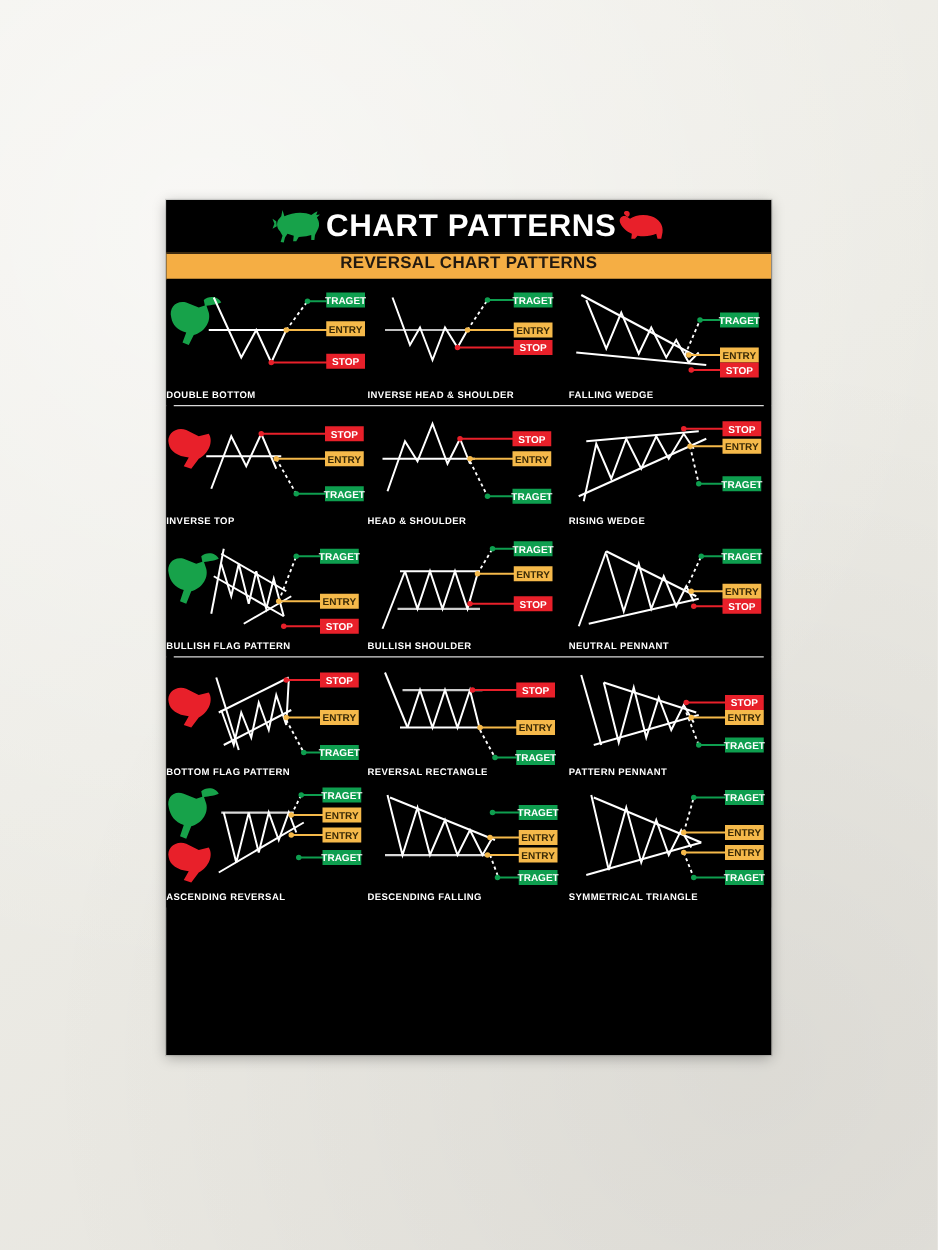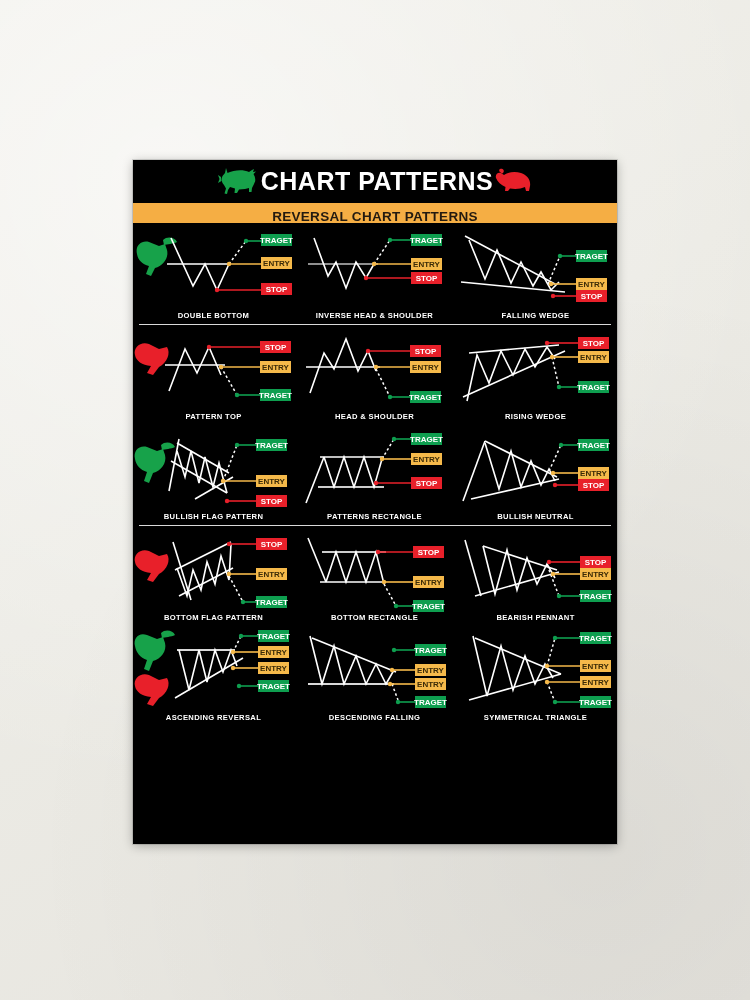--- a/index.html
+++ b/index.html
@@ -40,21 +40,21 @@
     letter-spacing:.5px;
     line-height:1;
     white-space:nowrap;
   }
   .mascot{display:block;}
 
   
   .section-bar{
     height:20px;
     background:#f5ae44;
-    display:flex;align-items:flex-end;justify-content:center;
+    display:flex;align-items:flex-start;justify-content:center;
     border-top:1px solid #000;border-bottom:1px solid #000;
   }
   .section-bar span{
     color:#231a10;
     font-size:13.5px;
     font-weight:bold;
     letter-spacing:.3px;
     line-height:1;
   }
 
@@ -67,21 +67,21 @@
   .cell{
     position:relative;
     width:161.3px;
     box-sizing:border-box;
   }
   .cell .svgwrap{display:block;}
   .cell-label{
     position:absolute;
     left:0;right:0;
     bottom:4px;
-    text-align:center;
+    text-align:left;
     color:#fff;
     font-size:7.6px;
     font-weight:bold;
     letter-spacing:.35px;
     white-space:nowrap;
   }
   .divider{
     height:1px;background:#ffffff;opacity:.85;
     margin:0 6px;
   }
@@ -225,21 +225,21 @@
             </g>
           <g>
               <rect x="127" y="36" width="31" height="12" fill="#f5b94a"></rect>
               <text x="142.5" y="45" fill="#3a2a06" font-size="8" font-weight="bold" font-family="Liberation Sans, sans-serif" text-anchor="middle">ENTRY</text>
             </g>
           <g>
               <rect x="127" y="64" width="31" height="12" fill="#0e9e4f"></rect>
               <text x="142.5" y="73" fill="#ffffff" font-size="8" font-weight="bold" font-family="Liberation Sans, sans-serif" text-anchor="middle">TRAGET</text>
             </g>
         </svg>
-        <div class="cell-label">PATTERN TOP</div>
+        <div class="cell-label">INVERSE TOP</div>
       </div>
 
       <div class="cell">
         <svg class="svgwrap" width="161" height="100" viewBox="0 0 161 100">
           <path fill="none" stroke="#ffffff" stroke-width="1.6" d="M16 68 L30 28 L40 44 L52 14 L64 46 L74 26 L82 46"></path>
           <line x1="12" y1="42" x2="86" y2="42" stroke="#ffffff" stroke-width="1.5"></line>
           <line x1="82" y1="44" x2="96" y2="72" stroke="#ffffff" stroke-width="1.5" stroke-dasharray="2.5,2.5"></line>
           <line x1="74" y1="26" x2="117" y2="26" stroke="#e8202a" stroke-width="1.6"></line>
           <circle cx="74" cy="26" r="2.2" fill="#e8202a"></circle>
           <line x1="82" y1="42" x2="117" y2="42" stroke="#f5b94a" stroke-width="1.6"></line>
@@ -349,21 +349,21 @@
             </g>
           <g>
               <rect x="117" y="28" width="31" height="12" fill="#f5b94a"></rect>
               <text x="132.5" y="37" fill="#3a2a06" font-size="8" font-weight="bold" font-family="Liberation Sans, sans-serif" text-anchor="middle">ENTRY</text>
             </g>
           <g>
               <rect x="117" y="52" width="31" height="12" fill="#e8202a"></rect>
               <text x="132.5" y="61" fill="#ffffff" font-size="8" font-weight="bold" font-family="Liberation Sans, sans-serif" text-anchor="middle">STOP</text>
             </g>
         </svg>
-        <div class="cell-label">PATTERNS RECTANGLE</div>
+        <div class="cell-label">BULLISH SHOULDER</div>
       </div>
 
       <div class="cell">
         <svg class="svgwrap" width="161" height="100" viewBox="0 0 161 100">
           <path fill="none" stroke="#ffffff" stroke-width="1.6" d="M8 76 L30 16"></path>
           <path fill="none" stroke="#ffffff" stroke-width="1.6" d="M30 16 L102 52"></path>
           <path fill="none" stroke="#ffffff" stroke-width="1.6" d="M16 74 L104 54"></path>
           <path fill="none" stroke="#ffffff" stroke-width="1.6" d="M30 18 L44 64 L56 26 L66 62 L76 36 L86 60 L94 44 L100 56"></path>
           <line x1="94" y1="46" x2="106" y2="20" stroke="#ffffff" stroke-width="1.5" stroke-dasharray="2.5,2.5"></line>
           <line x1="106" y1="20" x2="124" y2="20" stroke="#0e9e4f" stroke-width="1.6"></line>
@@ -378,21 +378,21 @@
             </g>
           <g>
               <rect x="123" y="42" width="31" height="12" fill="#f5b94a"></rect>
               <text x="138.5" y="51" fill="#3a2a06" font-size="8" font-weight="bold" font-family="Liberation Sans, sans-serif" text-anchor="middle">ENTRY</text>
             </g>
           <g>
               <rect x="123" y="54" width="31" height="12" fill="#e8202a"></rect>
               <text x="138.5" y="63" fill="#ffffff" font-size="8" font-weight="bold" font-family="Liberation Sans, sans-serif" text-anchor="middle">STOP</text>
             </g>
         </svg>
-        <div class="cell-label">BULLISH NEUTRAL</div>
+        <div class="cell-label">NEUTRAL PENNANT</div>
       </div>
     </div>
   </div>
 
   <div class="divider"></div>
 
   <div class="band">
     <div class="row">
 
       <div class="cell">
@@ -446,21 +446,21 @@
             </g>
           <g>
               <rect x="119" y="50" width="31" height="12" fill="#f5b94a"></rect>
               <text x="134.5" y="59" fill="#3a2a06" font-size="8" font-weight="bold" font-family="Liberation Sans, sans-serif" text-anchor="middle">ENTRY</text>
             </g>
           <g>
               <rect x="119" y="74" width="31" height="12" fill="#0e9e4f"></rect>
               <text x="134.5" y="83" fill="#ffffff" font-size="8" font-weight="bold" font-family="Liberation Sans, sans-serif" text-anchor="middle">TRAGET</text>
             </g>
         </svg>
-        <div class="cell-label">BOTTOM RECTANGLE</div>
+        <div class="cell-label">REVERSAL RECTANGLE</div>
       </div>
 
       <div class="cell">
         <svg class="svgwrap" width="161" height="100" viewBox="0 0 161 100">
           <path fill="none" stroke="#ffffff" stroke-width="1.6" d="M10 14 L26 70"></path>
           <path fill="none" stroke="#ffffff" stroke-width="1.6" d="M28 20 L102 44"></path>
           <path fill="none" stroke="#ffffff" stroke-width="1.6" d="M20 70 L104 46"></path>
           <path fill="none" stroke="#ffffff" stroke-width="1.6" d="M28 20 L40 68 L52 24 L62 64 L72 32 L82 58 L92 38 L100 52"></path>
           <line x1="94" y1="44" x2="104" y2="70" stroke="#ffffff" stroke-width="1.5" stroke-dasharray="2.5,2.5"></line>
           <line x1="94" y1="36" x2="126" y2="36" stroke="#e8202a" stroke-width="1.6"></line>
@@ -475,21 +475,21 @@
             </g>
           <g>
               <rect x="125" y="42" width="31" height="12" fill="#f5b94a"></rect>
               <text x="140.5" y="51" fill="#3a2a06" font-size="8" font-weight="bold" font-family="Liberation Sans, sans-serif" text-anchor="middle">ENTRY</text>
             </g>
           <g>
               <rect x="125" y="64" width="31" height="12" fill="#0e9e4f"></rect>
               <text x="140.5" y="73" fill="#ffffff" font-size="8" font-weight="bold" font-family="Liberation Sans, sans-serif" text-anchor="middle">TRAGET</text>
             </g>
         </svg>
-        <div class="cell-label">BEARISH PENNANT</div>
+        <div class="cell-label">PATTERN PENNANT</div>
       </div>
     </div>
   </div>
 
 
   <div class="band">
     <div class="row">
 
       <div class="cell">
         <svg class="svgwrap" width="161" height="100" viewBox="0 0 161 100">

